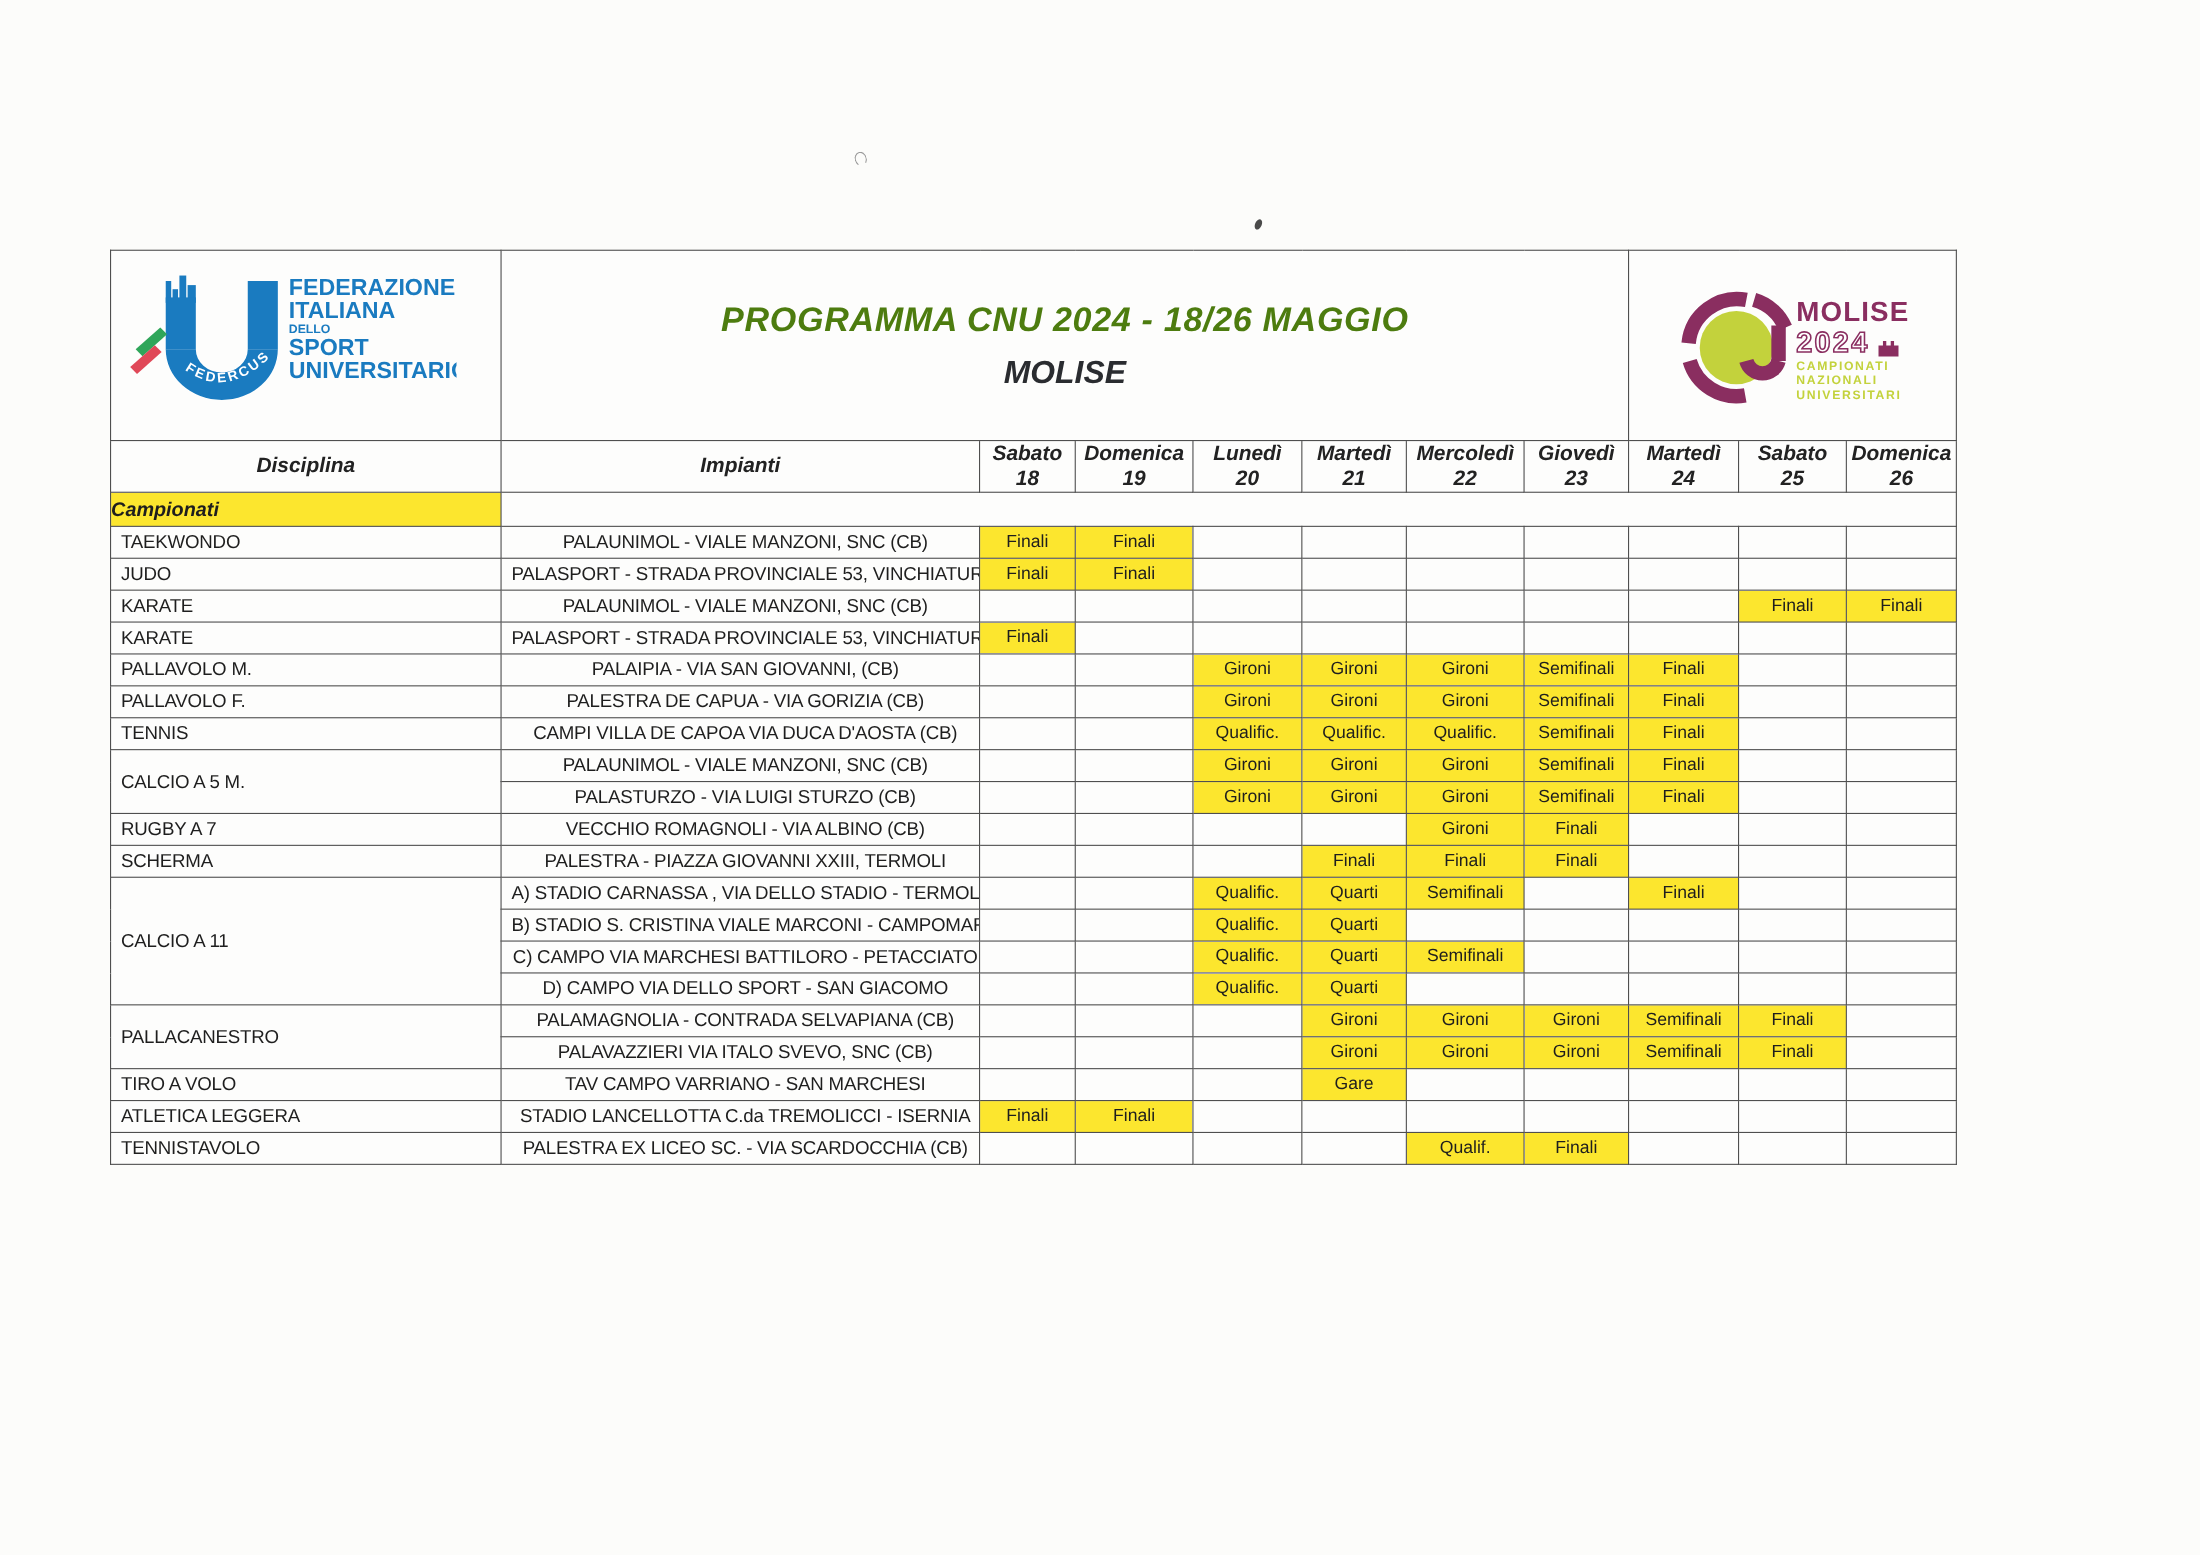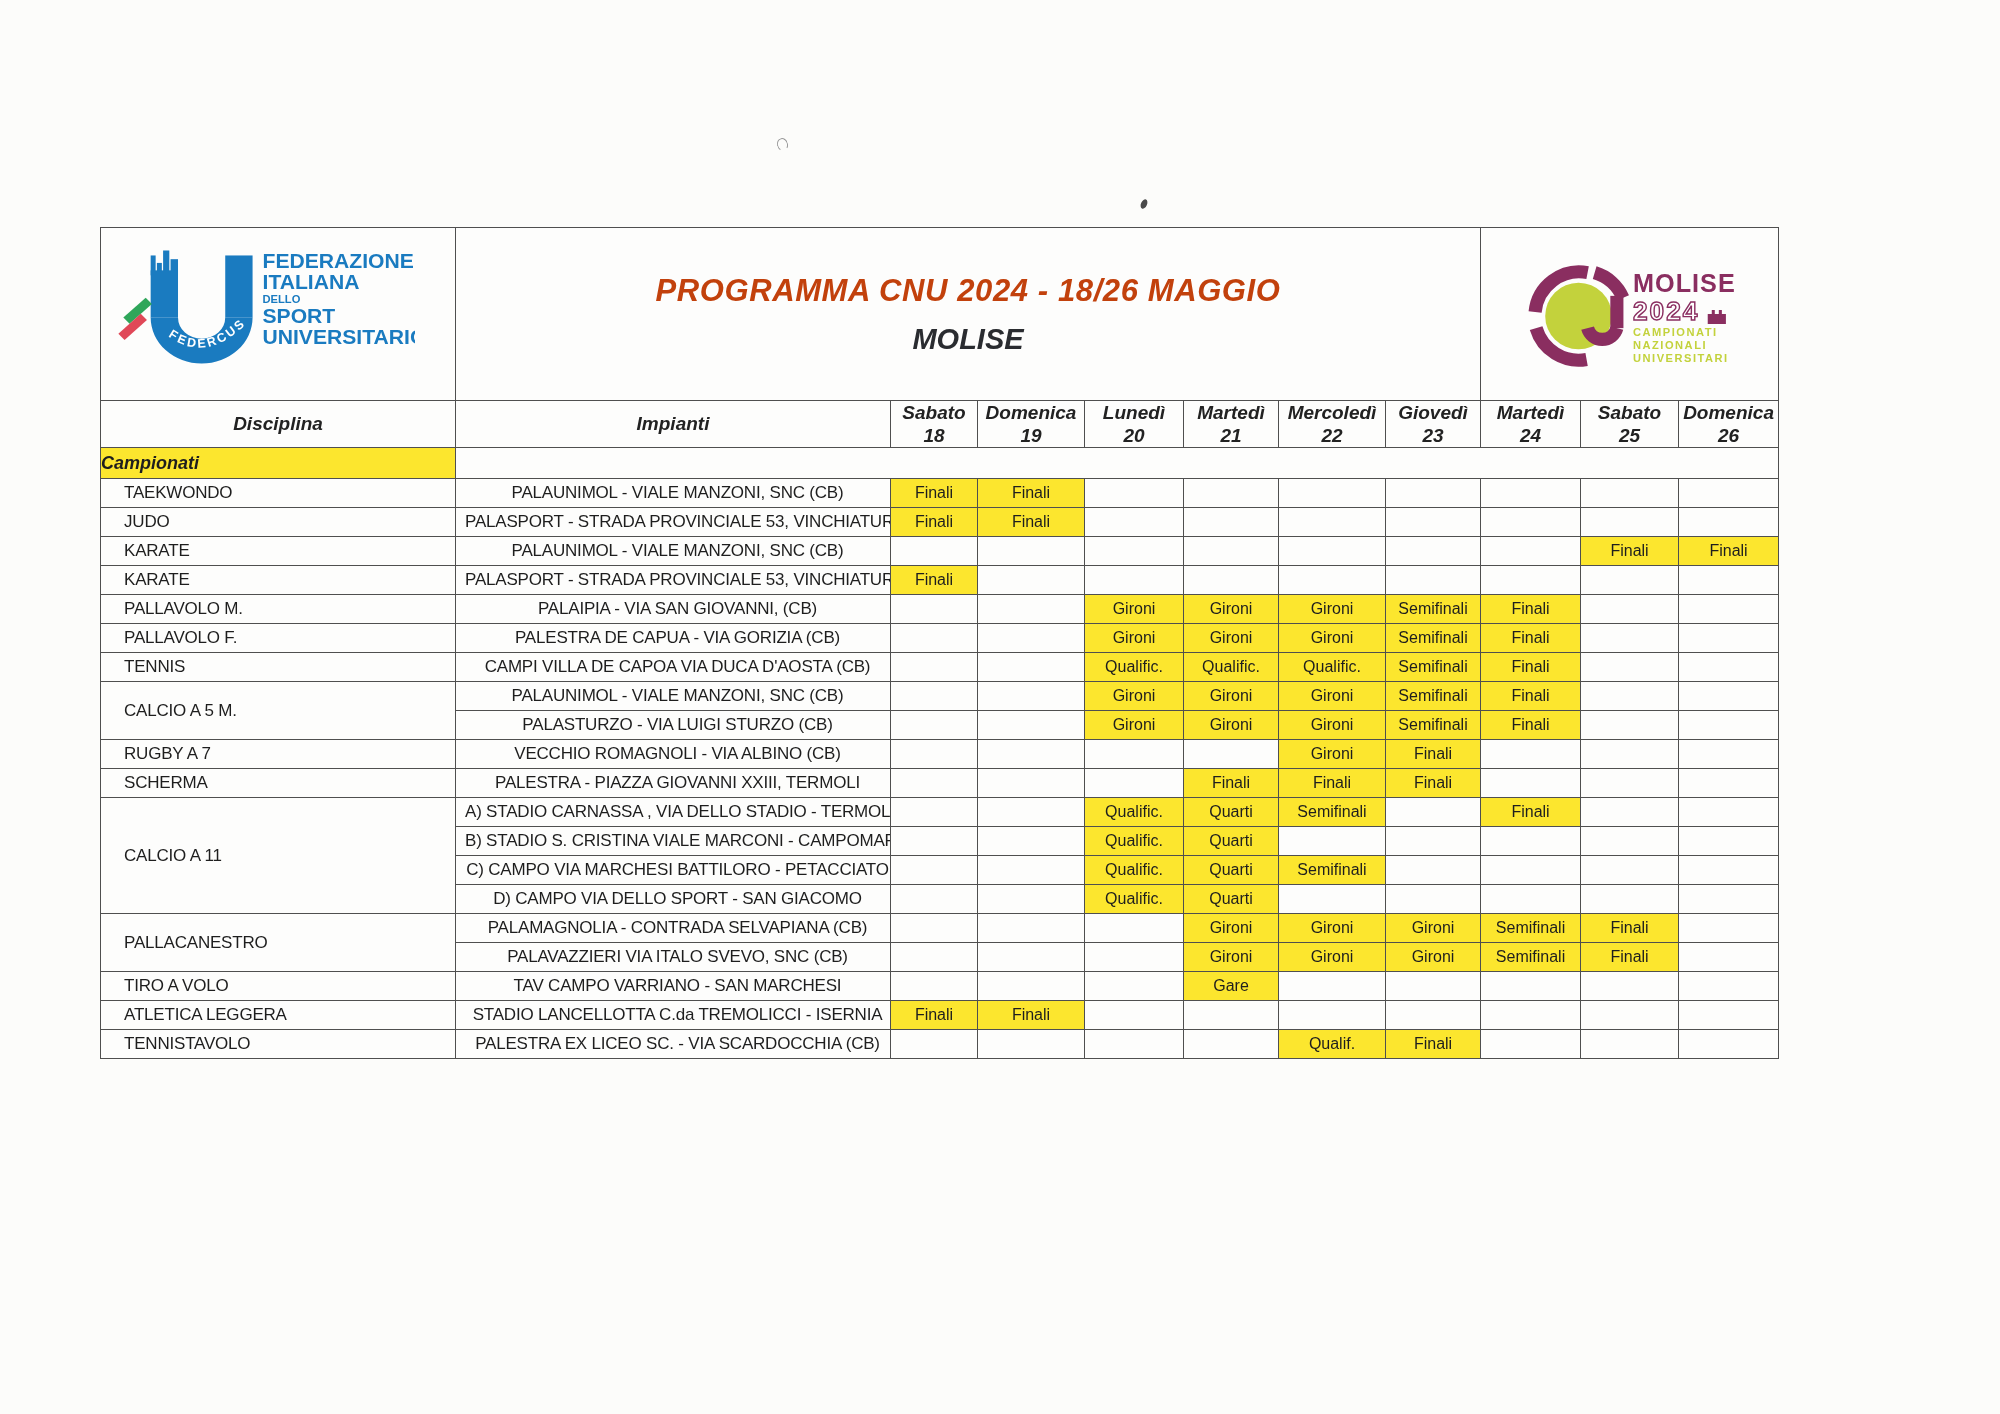--- a/index.html
+++ b/index.html
@@ -22,39 +22,39 @@
     padding:0;
     overflow:hidden;
     white-space:nowrap;
   }
   tr.band{height:173px;}
   .logo-cell{vertical-align:middle;}
   .logo-cell.left{padding-left:14px;}
   .logo-cell.right{text-align:center;}
   .title-cell{vertical-align:middle;text-align:center;}
   .title-cell .t1{
-    font-size:31px;font-weight:bold;font-style:italic;letter-spacing:.6px;color:#c2410c;
+    font-size:31px;font-weight:bold;font-style:italic;letter-spacing:.6px;color:#4d7c0f;
   }
   .title-cell .t2{
     font-size:29px;font-weight:bold;font-style:italic;margin-top:14px;color:#2a2c30;
   }
   tr.colhead{height:41px;}
   tr.colhead th{
     font-style:italic;font-weight:bold;font-size:19px;color:#222;
     text-align:center;vertical-align:middle;background:#fdfdfc;
   }
   .dn,.dnum{line-height:1.22;}
   tr.section{height:31px;}
   .sec-label{
     font-style:italic;font-weight:bold;font-size:18px;
     padding-left:9px;background:#fce62e;
   }
   #rows tr{height:29px;}
   td.disc{
-    font-size:17px;padding-left:23px;letter-spacing:-0.2px;vertical-align:middle;
+    font-size:17px;padding-left:9px;letter-spacing:-0.2px;vertical-align:middle;
   }
   td.venue{
     font-size:17px;padding-left:9px;letter-spacing:-0.2px;vertical-align:middle;text-align:center;
   }
   td.day-cell{
     font-size:16px;text-align:center;vertical-align:middle;
   }
   .hl{background:#fce62e;}
   
   .speck{position:absolute;}

